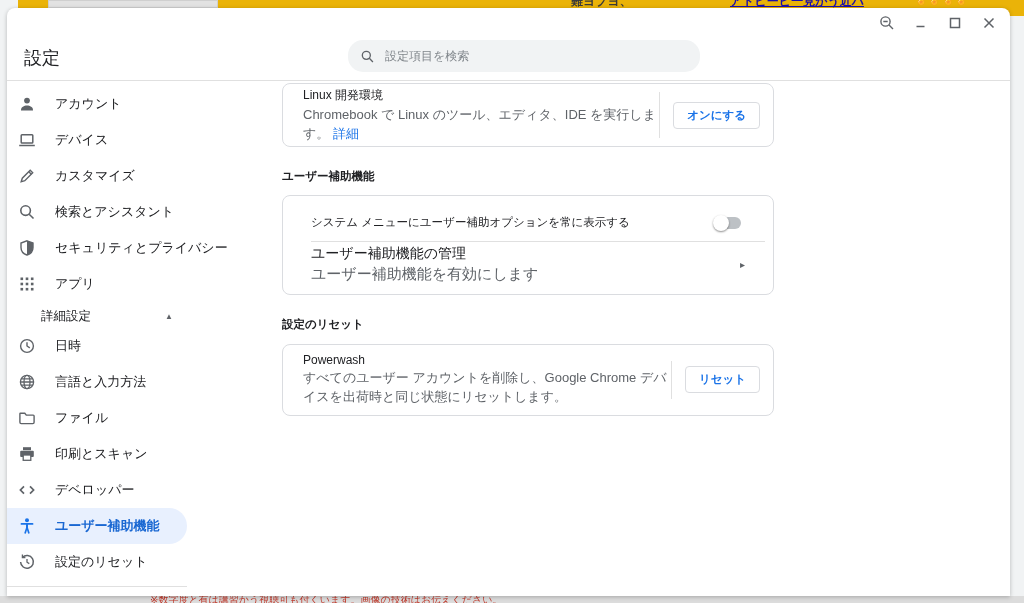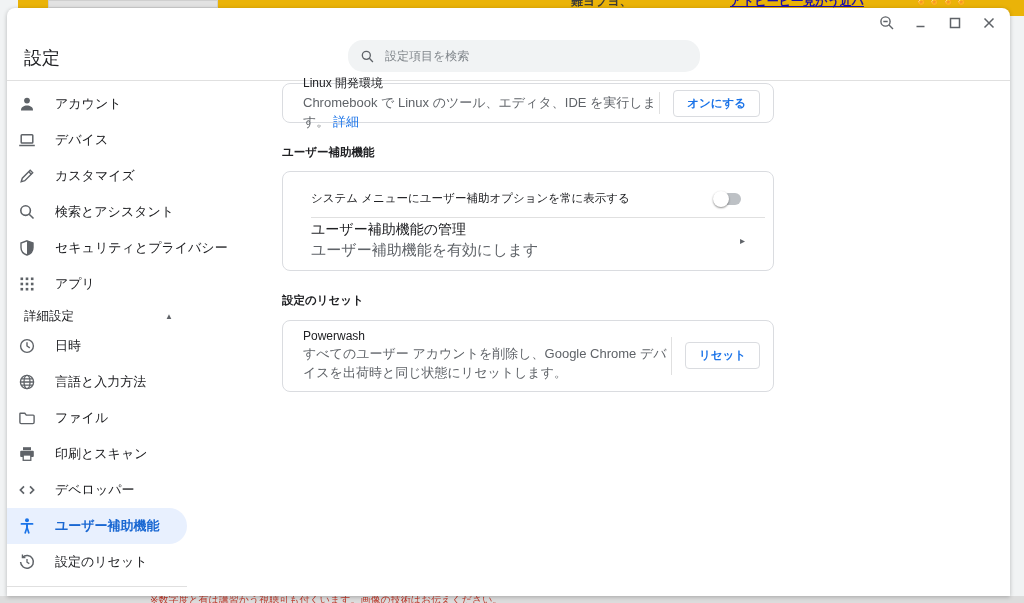--- a/index.html
+++ b/index.html
@@ -47,34 +47,34 @@
   .side-item {
     display:flex; align-items:center; height:36px; width:180px;
     padding-left:11px; gap:19px; cursor:pointer;
     border-radius:0 18px 18px 0;
   }
   .side-item .lbl { font-size:13px; color:#202124; white-space:nowrap; }
   .side-item.selected { background:#e8f0fe; }
   .side-item.selected .lbl { color:#1967d2; font-weight:bold; }
   .advanced-row {
     display:flex; align-items:center; height:24px; width:180px;
-    margin-top:2px; padding-left:17px; cursor:pointer;
+    margin-top:2px; padding-left:34px; cursor:pointer;
   }
   .advanced-row .lbl { font-size:12.5px; color:#202124; }
   .advanced-row .caret { margin-left:auto; margin-right:14px; font-size:8px; color:#5f6368; }
   .side-divider { height:1px; background:#e0e0e0; width:180px; margin-top:6px; }
   .about-item { padding:10px 0 0 17px; font-size:13px; color:#202124; cursor:pointer; }
   .icon18 { width:18px; height:18px; flex-shrink:0; display:block; }
   
   .content { width:492px; margin-left:15px; }
   .card {
     border:1px solid #dadce0; border-radius:8px; background:#fff;
     display:flex; align-items:center;
   }
-  .linux-card { margin-top:2px; height:40px; padding-left:20px; }
+  .linux-card { margin-top:2px; height:64px; padding-left:20px; }
   .card-texts { flex:1; min-width:0; }
   .card-title { font-size:12px; color:#202124; }
   .card-desc { font-size:13px; color:#5f6368; margin-top:2px; line-height:1.45; }
   .inline-link { color:#1a73e8; text-decoration:none; cursor:pointer; }
   .v-divider { width:1px; align-self:stretch; margin:8px 0; background:#e0e0e0; }
   .chip-btn {
     margin:0 13px; padding:5px 13px; border:1px solid #dadce0; border-radius:4px;
     background:#fff; color:#1a73e8; font-size:11.5px; font-weight:bold;
     font-family:inherit; white-space:nowrap; cursor:pointer;
   }

